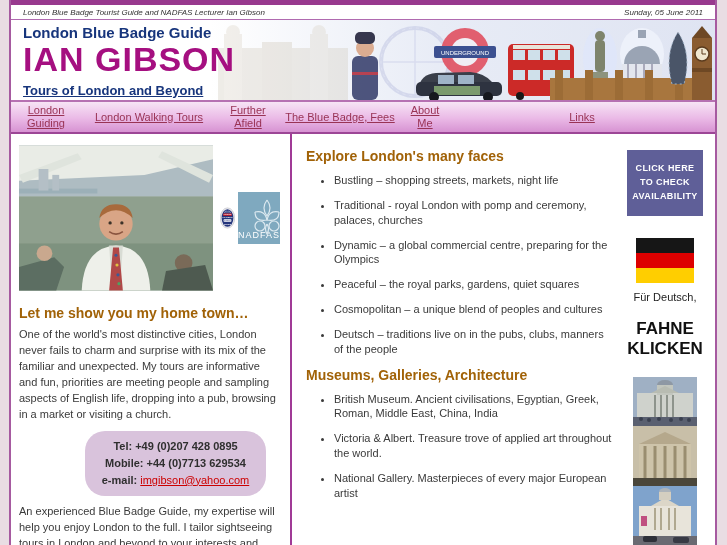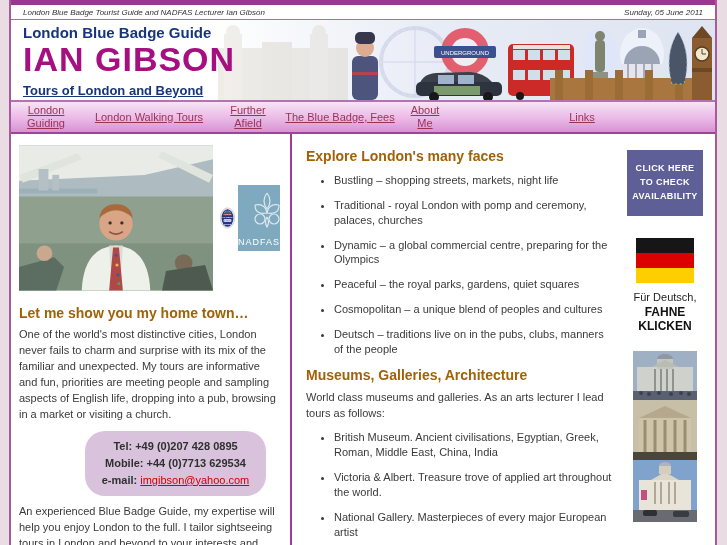--- a/index.html
+++ b/index.html
@@ -46,21 +46,21 @@
   .left-col{
     width:281px;box-sizing:border-box;flex:none;
     border-right:2px solid #a03a96;
     padding:10px 10px 0 8px;
   }
   .main-col{flex:1;padding:8px 6px 0 14px;font-size:11px;color:#3a3a3a;}
   
   .photo-row{display:flex;gap:7px;}
   .logos{display:flex;flex-direction:row;align-items:center;gap:3px;width:60px;}
   .nadfas{
-    width:58px;height:66px;background:#7fa9bf;color:#fff;
+    width:58px;height:52px;background:#7fa9bf;color:#fff;
     display:flex;flex-direction:column;align-items:center;justify-content:flex-end;
     font-size:9px;letter-spacing:1px;padding-bottom:4px;box-sizing:border-box;position:relative;
   }
   .nadfas svg{position:absolute;top:4px;left:7px;}
   h2.mag{font-size:14px;font-weight:bold;color:#a16207;margin:13px 0 6px 0;}
   .left-col p, .main-col p{font-size:11px;color:#3a3a3a;line-height:1.45;margin:4px 0 8px 0;}
   .contact-box{
     background:#d9c3dc;border-radius:20px;
     margin:8px 14px 8px 66px;padding:7px 6px;
     text-align:center;font-size:11px;font-weight:bold;color:#2f2f2f;line-height:1.55;
@@ -74,21 +74,21 @@
   .rail{float:right;width:88px;margin-left:6px;text-align:center;}
   .avail{
     width:72px;margin:8px auto 0 auto;background:#5f5f98;color:#fff;
     font-size:9px;font-weight:bold;letter-spacing:.4px;line-height:1.55;
     padding:12px 2px;cursor:pointer;
   }
   .flag{width:58px;height:45px;margin:22px auto 8px auto;cursor:pointer;display:block;}
   .flag div{height:15px;}
   .flag .b{background:#161616;} .flag .r{background:#dd0000;} .flag .y{background:#ffce00;}
   .gnote1{font-size:11px;color:#222;}
-  .gnote2{font-size:12px;font-weight:bold;color:#111;margin-top:2px;}
+  .gnote2{font-size:17px;font-weight:bold;color:#111;margin-top:16px;}
   .thumbs{margin-top:18px;}
   .thumbs svg{display:block;margin:0 auto;}
 </style>
 </head>
 <body>
 
 <div class="page">
   <div class="topstrip"></div>
 
   <div class="utilbar">
@@ -377,21 +377,20 @@
       <ul>
         <li>Bustling – shopping streets, markets, night life</li>
         <li>Traditional - royal London with pomp and ceremony,  palaces, churches</li>
         <li>Dynamic – a global commercial centre, preparing for the Olympics</li>
         <li>Peaceful – the royal parks, gardens, quiet squares</li>
         <li>Cosmopolitan – a unique blend of peoples and cultures</li>
         <li>Deutsch – traditions live on in the pubs, clubs, manners of the people</li>
       </ul>
 
       <h2 class="mag">Museums, Galleries, Architecture</h2>
-      <p>World class museums and galleries. As an arts lecturer I lead tours as follows:</p>
       <ul>
         <li>British Museum. Ancient civilisations, Egyptian, Greek, Roman, Middle East, China, India</li>
         <li>Victoria &amp; Albert. Treasure trove of applied art throughout the world.</li>
         <li>National Gallery. Masterpieces of every major European artist</li>
 
       </ul>
 
     </div>
   </div>
 </div>

